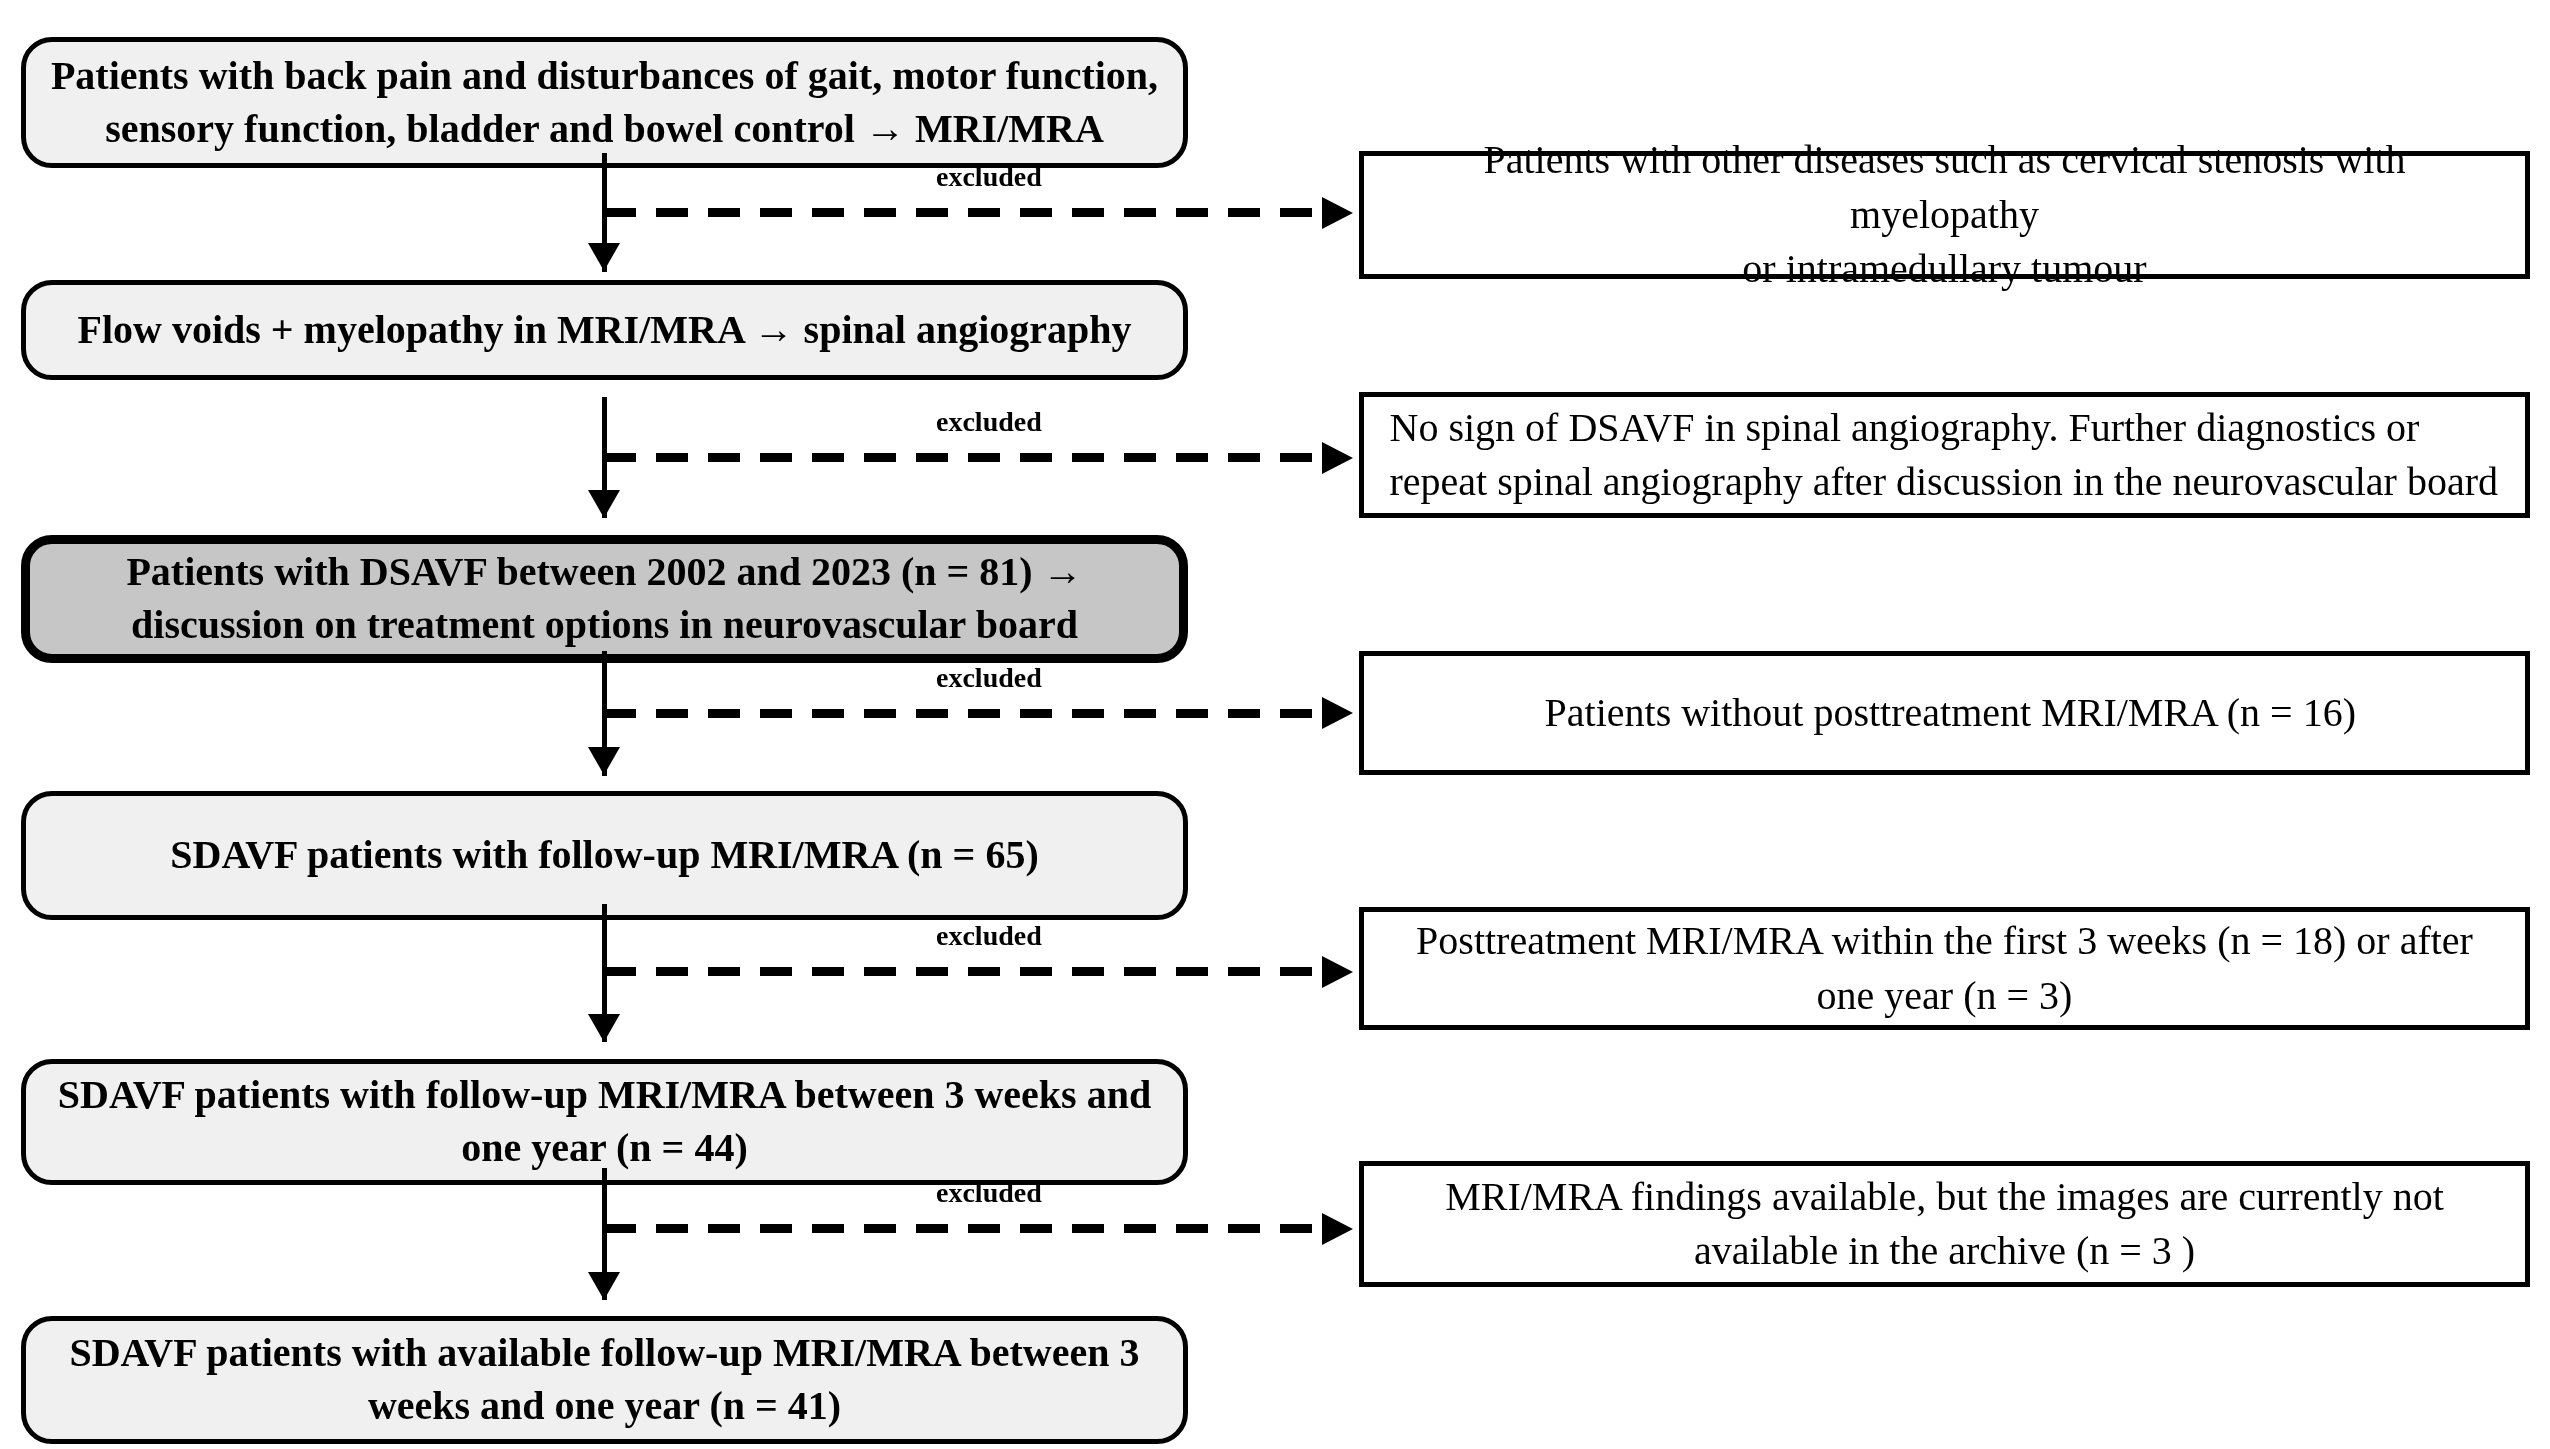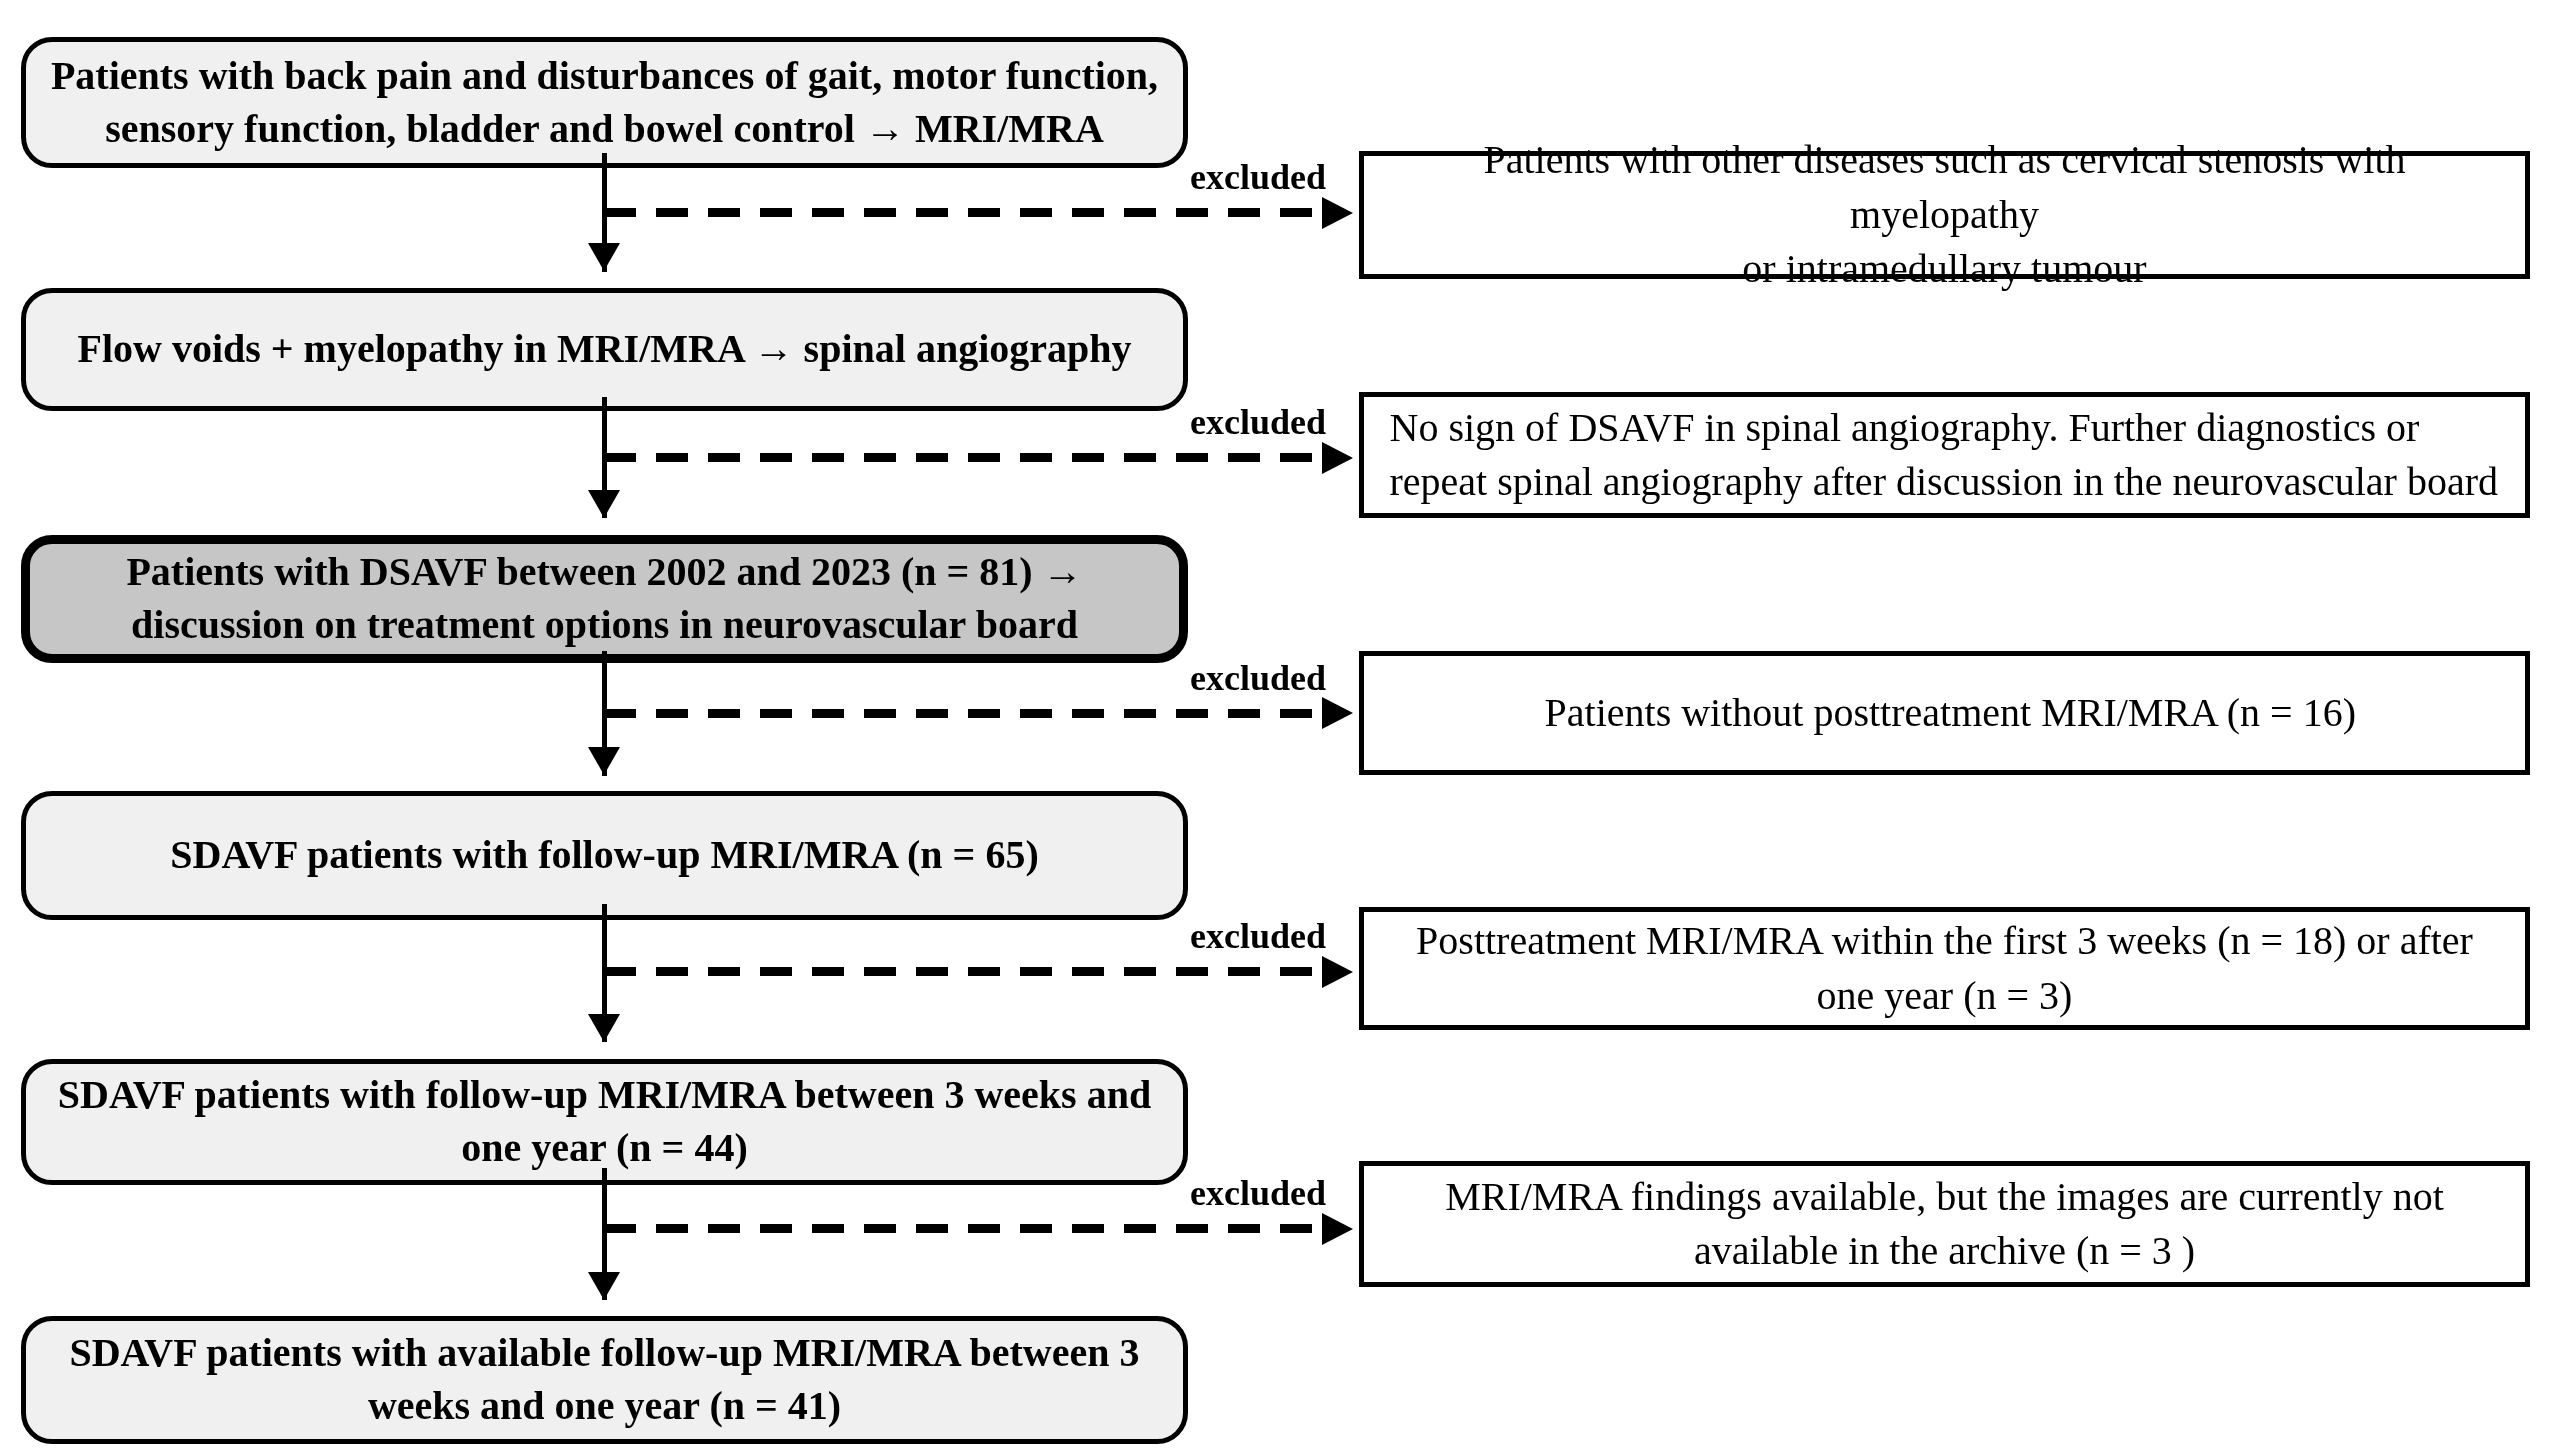--- a/index.html
+++ b/index.html
@@ -52,23 +52,22 @@
     padding: 0 25.5px;
   }
   .excl-box.align-left {
     text-align: left;
     justify-content: flex-start;
   }
   .excluded-label {
     position: absolute;
     left: 936px;
     width: 390px;
-    text-align: right;
     font-weight: bold;
-    font-size: 36px;
+    font-size: 28px;
     line-height: 50px;
     height: 50px;
   }
   .varrow-line {
     position: absolute;
     left: 602px;
     width: 5px;
     background: #000000;
   }
   .varrow-head {
@@ -96,21 +95,21 @@
   }
 </style>
 </head>
 <body>
 
 <div class="canvas">
 
   <div class="step" style="top:21px; height:131px;">Patients with back pain and disturbances of gait, motor function,
 sensory function, bladder and bowel control → MRI/MRA</div>
 
-  <div class="step" style="top:272px; height:123px;">Flow voids + myelopathy in MRI/MRA → spinal angiography</div>
+  <div class="step" style="top:264px; height:100px;">Flow voids + myelopathy in MRI/MRA → spinal angiography</div>
 
   <div class="step dark" style="top:519px; height:128px;">Patients with DSAVF between 2002 and 2023 (n = 81) →
 discussion on treatment options in neurovascular board</div>
 
   <div class="step" style="top:775px; height:129px;">SDAVF patients with follow-up MRI/MRA (n = 65)</div>
 
   <div class="step" style="top:1043px; height:126px;">SDAVF patients with follow-up MRI/MRA between 3 weeks and
 one year (n = 44)</div>
 
   <div class="step" style="top:1300px; height:128px;">SDAVF patients with available follow-up MRI/MRA between 3

